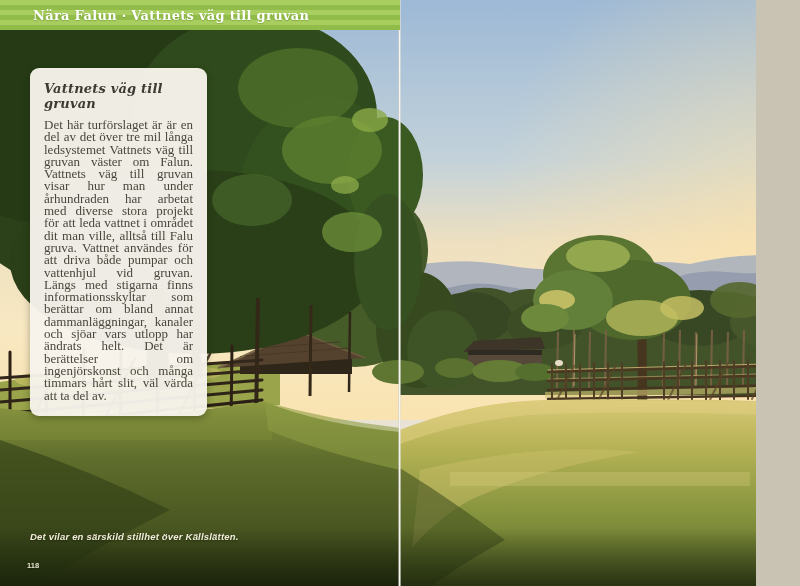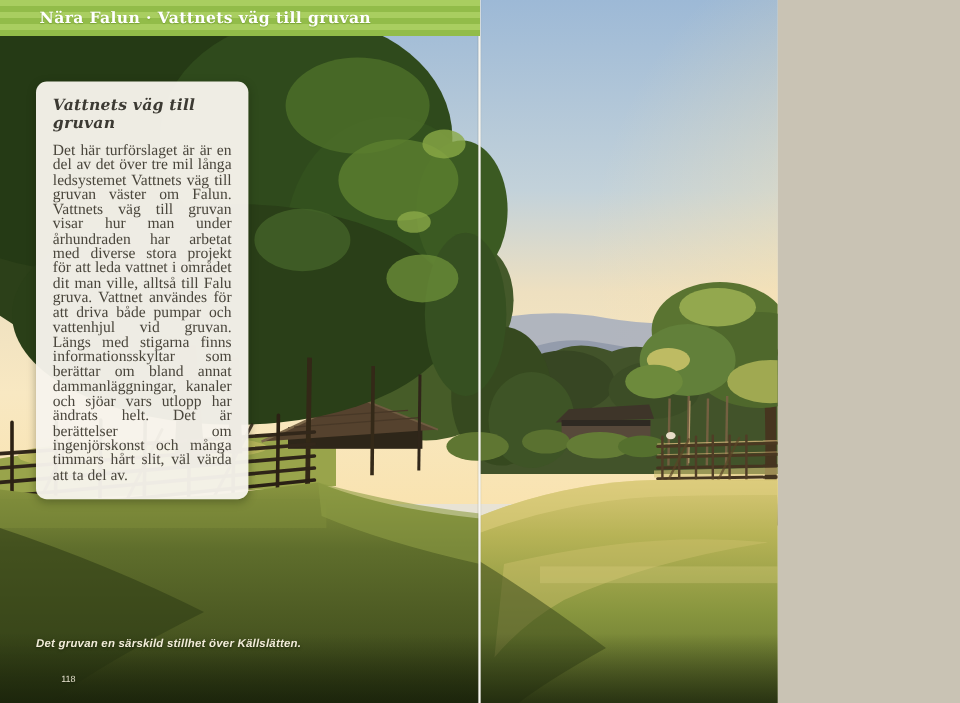--- a/index.html
+++ b/index.html
@@ -1,17 +1,17 @@
 <!DOCTYPE html>
 <html><head>
 <meta charset="utf-8">
 <style>
   html,body{margin:0;padding:0;background:#c9c3b4;}
   .spread{
-    position:relative;width:648px;height:586px;overflow:hidden;
+    position:relative;width:756px;height:586px;overflow:hidden;
     font-family:"Liberation Serif",serif;background:#e8e3d5;
   }
   .photo{position:absolute;inset:0;}
   .photo svg{display:block;width:800px;height:586px;}
 
   .header-bar{
     position:absolute;left:0;top:0;width:400px;height:30px;
     background:repeating-linear-gradient(180deg,#a9ce60 0 5px,#92bc49 5px 10px);
     display:flex;align-items:center;box-sizing:border-box;padding-left:33px;
   }
@@ -37,22 +37,22 @@
   }
 
   .photo-caption{
     position:absolute;left:30px;top:531px;
     font-family:"Liberation Sans",sans-serif;font-style:italic;font-weight:bold;
     font-size:9.5px;color:#f2ecd9;letter-spacing:.2px;
     text-shadow:0 1px 2px rgba(20,30,10,.65);white-space:nowrap;
   }
   .pagenum{
     position:absolute;top:561px;
-    font-family:"Liberation Sans",sans-serif;font-size:7.5px;font-weight:normal;
-    color:#e9e4d0;text-shadow:0 1px 1px rgba(20,30,10,.6);margin-left:24px;
+    font-family:"Liberation Sans",sans-serif;font-size:7.5px;font-weight:bold;
+    color:#e9e4d0;text-shadow:0 1px 1px rgba(20,30,10,.6);
   }
   .pagenum.left{left:27px;}
   .pagenum.right{left:769px;}
 
   .gutter{
     position:absolute;left:398px;top:0;width:3px;height:586px;
     background:linear-gradient(90deg,rgba(60,60,50,.18),#f6f5ef 40%,#f6f5ef 70%,rgba(60,60,50,.15));
   }
 </style>
 </head>
@@ -285,18 +285,18 @@
 
   <div class="header-bar">
     <span class="label">Nära Falun ·  Vattnets väg till gruvan</span>
   </div>
 
   <div class="infobox">
     <h2 class="title">Vattnets väg till gruvan</h2>
     <p class="body">Det här turförslaget är är en del av det över tre mil långa ledsystemet Vattnets väg till gruvan väster om Falun. Vattnets väg till gruvan visar hur man under århundraden har arbetat med diverse stora projekt för att leda vattnet i området dit man ville, alltså till Falu gruva. Vattnet användes för att driva både pumpar och vattenhjul vid gruvan. Längs med stigarna finns informationsskyltar som berättar om bland annat dammanläggningar, kanaler och sjöar vars utlopp har ändrats helt. Det är berättelser om ingenjörskonst och många timmars hårt slit, väl värda att ta del av.</p>
   </div>
 
-  <div class="photo-caption">Det gruvan en särskild stillhet över Källslätten.</div>
+  <div class="photo-caption">Det vilar en särskild stillhet över Källslätten.</div>
 
   <div class="pagenum left">118</div>
   <div class="pagenum right">175</div>
 
 </div>
 
 </body></html>

